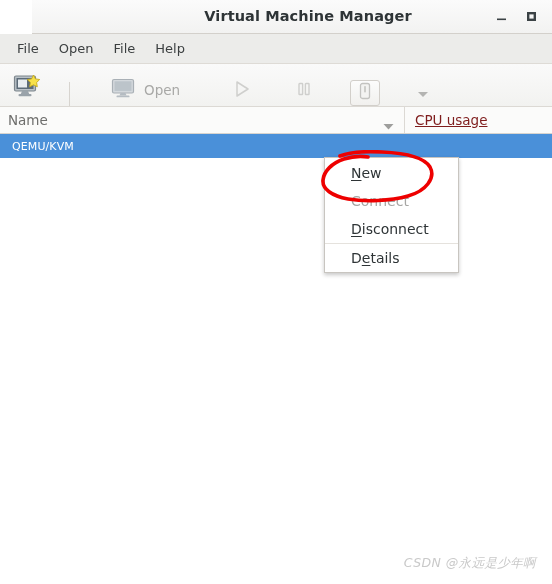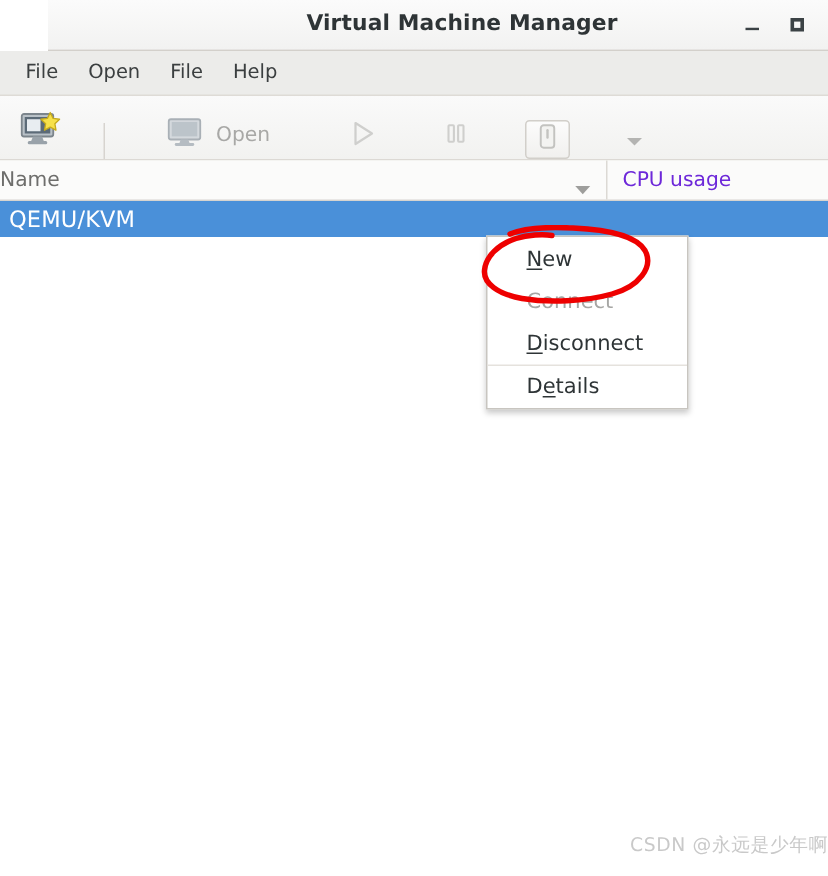--- a/index.html
+++ b/index.html
@@ -150,61 +150,62 @@
     width: 405px;
     height: 26px;
     box-sizing: border-box;
     border-right: 1px solid #dcd9d4;
     display: flex;
     align-items: center;
   }
   .lh-name-label {
     font-size: 13.5px;
     color: #6e6e6c;
-    padding-left: 0;
+    padding-left: 8px;
   }
   .lh-sort {
     position: absolute;
     right: 9px; top: 9px;
   }
   .lh-cpu {
     position: absolute;
     left: 406px; top: 0;
     width: 146px;
     height: 26px;
     display: flex;
     align-items: center;
   }
   .lh-cpu-label {
     font-size: 13.5px;
-    color: #6d28d9;
+    color: #7f1d1d;
     padding-left: 9px;
+    text-decoration: underline;
   }
 
   
   .listbody {
     position: absolute;
     left: 0; top: 134px;
     width: 552px;
     height: 450px;
     background: #ffffff;
   }
   .row-selected {
     position: absolute;
     left: 0; top: 0;
     width: 552px;
     height: 24px;
     background: #4a90d9;
     display: flex;
     align-items: center;
   }
   .row-label {
-    font-size: 15px;
+    font-size: 11px;
     color: #ffffff;
-    padding-left: 6px;
+    padding-left: 12px;
     letter-spacing: 0.1px;
     text-align: center;
   }
 
   
   .ctxmenu {
     position: absolute;
     left: 324px;
     top: 157px;
     width: 135px;
@@ -234,26 +235,27 @@
     top: 150px;
     width: 130px;
     height: 58px;
     z-index: 40;
     pointer-events: none;
   }
 
   
   .watermark {
     position: absolute;
-    right: 0;
+    right: 16px;
     bottom: 12px;
     font-size: 12.5px;
     color: #c9c9c9;
     letter-spacing: 0.4px;
     white-space: nowrap;
+    font-style: italic;
   }
 </style>
 </head>
 <body>
 
 <div id="app">
 
   <div class="titlebar">
     <div class="titlebar-title">Virtual Machine Manager</div>
     <div class="winbtns">

